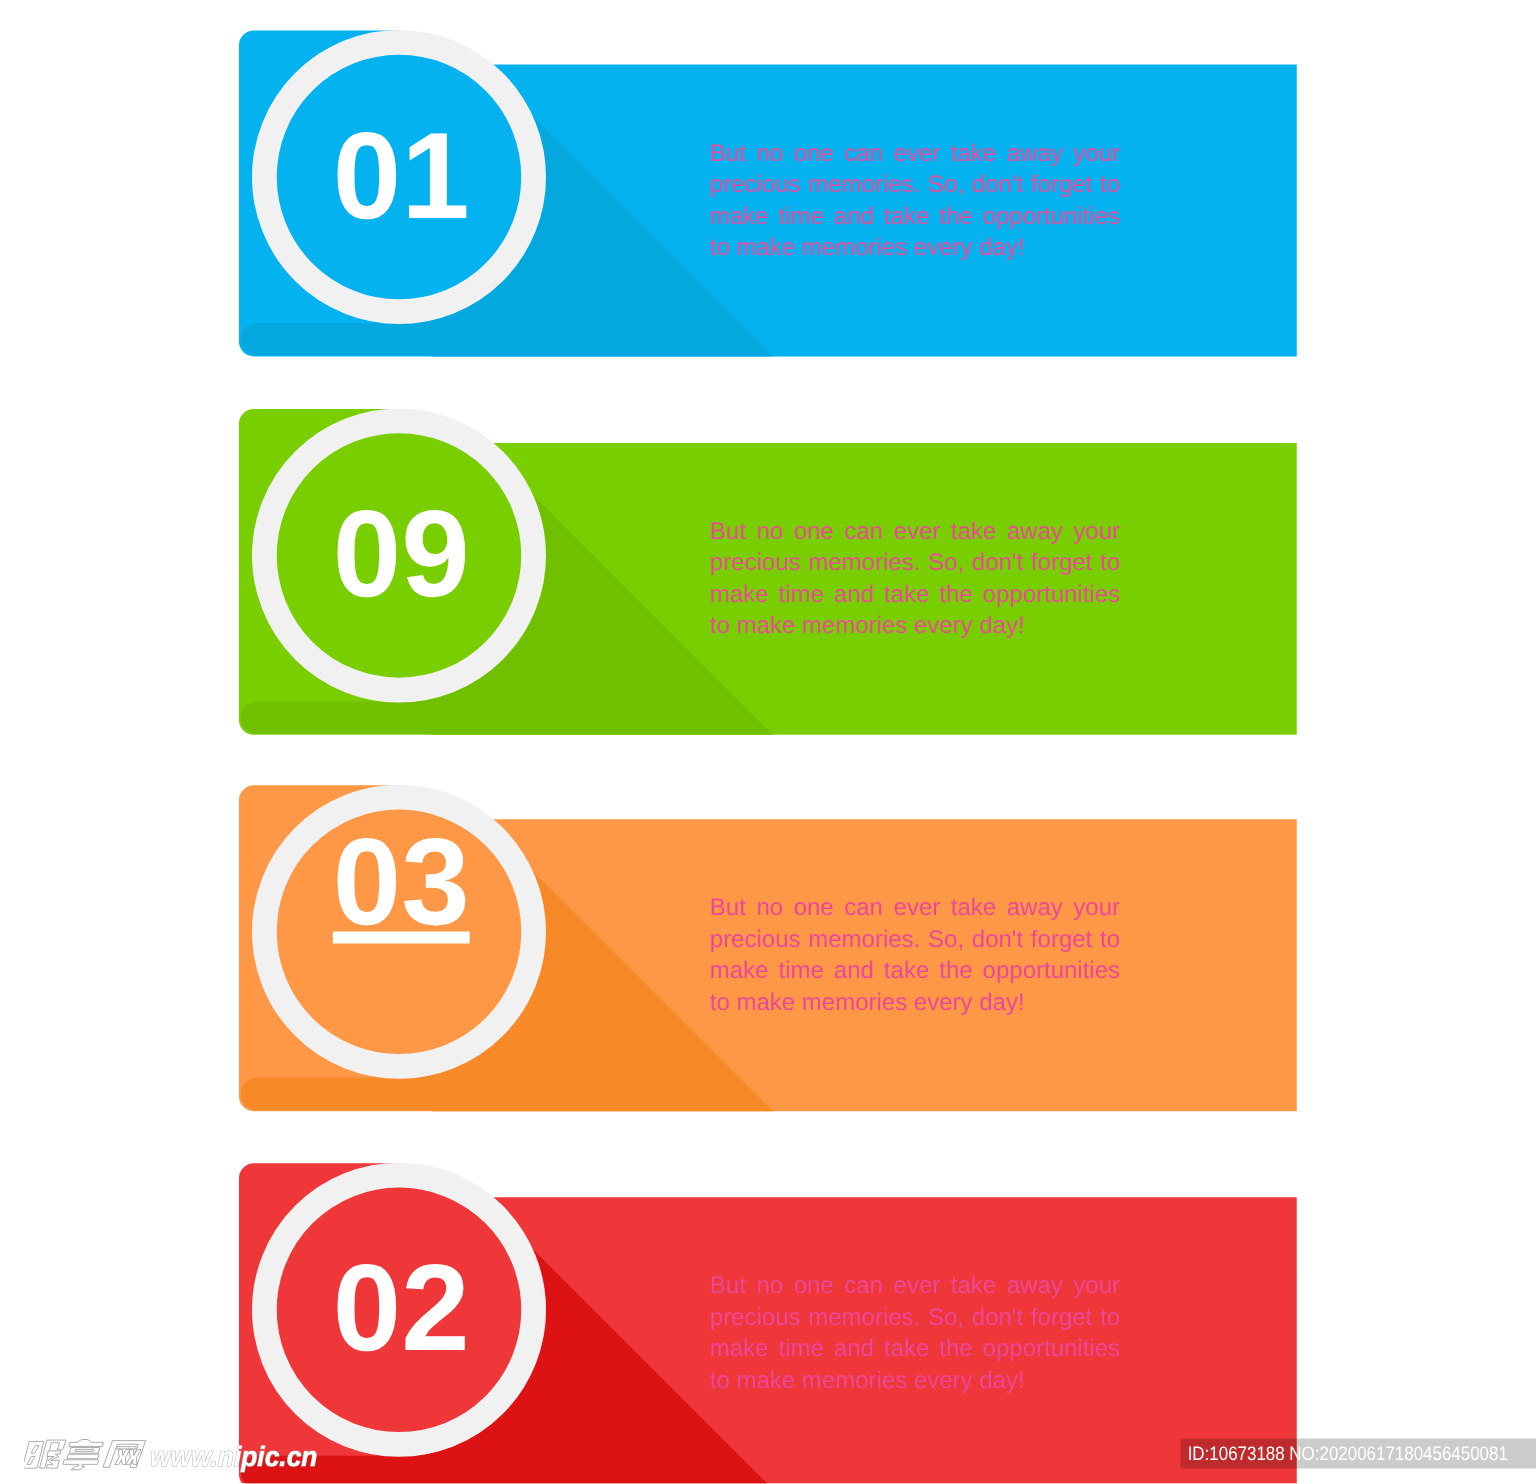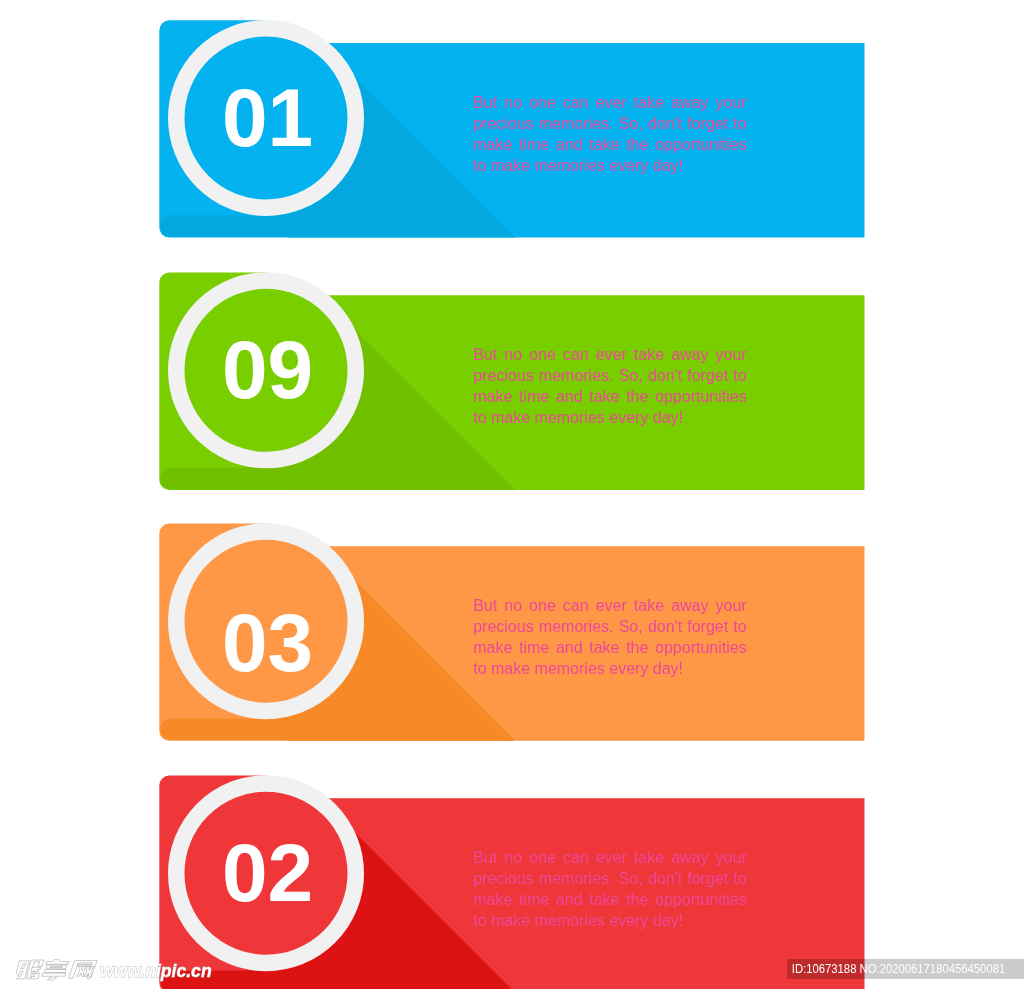--- a/index.html
+++ b/index.html
@@ -76,21 +76,21 @@
           </mask>
         </defs>
         <path d="M 169.3 523.5 H 266 V 546.2 H 864.5 V 740.8 H 169.3 A 10 10 0 0 1 159.3 730.8 V 533.5 A 10 10 0 0 1 169.3 523.5 Z" fill="#ff9846"></path>
         <g mask="url(#plate2)">
           <path d="M 266 719.2 A 98 98 0 0 0 355.27288885451514 580.7728888545153 L 1855.2728888545153 2080.7728888545153 L 1766 2219.2 Z" fill="#f78927"></path>
           <rect x="160.5" y="718.4999999999999" width="184" height="21.5" rx="10.75" ry="10.75" fill="#f78927"></rect>
         </g>
         <circle cx="266" cy="621.2" r="82" fill="#ff9846"></circle>
         <circle cx="266" cy="621.2" r="89.75" fill="none" stroke="#f0f1f0" stroke-width="16.5"></circle>
       </svg>
-      <div class="num" style="left: 187.5px; top: 602px; width: 160px;">03</div>
+      <div class="num" style="left: 187.5px; top: 548px; width: 160px; text-decoration: underline;">03</div>
       <div class="para" style="left: 473.2px; top: 596.2px; width: 273.5px;">But no one can ever take away your precious memories. So, don't forget to make time and take the opportunities to make memories every day!</div>
     </div>
     <div class="banner">
       <svg class="bn-svg" width="1024" height="989" viewBox="0 0 1024 989">
         <defs>
           <mask id="plate3" maskUnits="userSpaceOnUse" x="0" y="0" width="1024" height="989">
             <path d="M 169.3 775.5 H 266 V 798.2 H 864.5 V 992.8 H 169.3 A 10 10 0 0 1 159.3 982.8 V 785.5 A 10 10 0 0 1 169.3 775.5 Z" fill="#ffffff"></path>
           </mask>
         </defs>
         <path d="M 169.3 775.5 H 266 V 798.2 H 864.5 V 992.8 H 169.3 A 10 10 0 0 1 159.3 982.8 V 785.5 A 10 10 0 0 1 169.3 775.5 Z" fill="#ef3638"></path>

